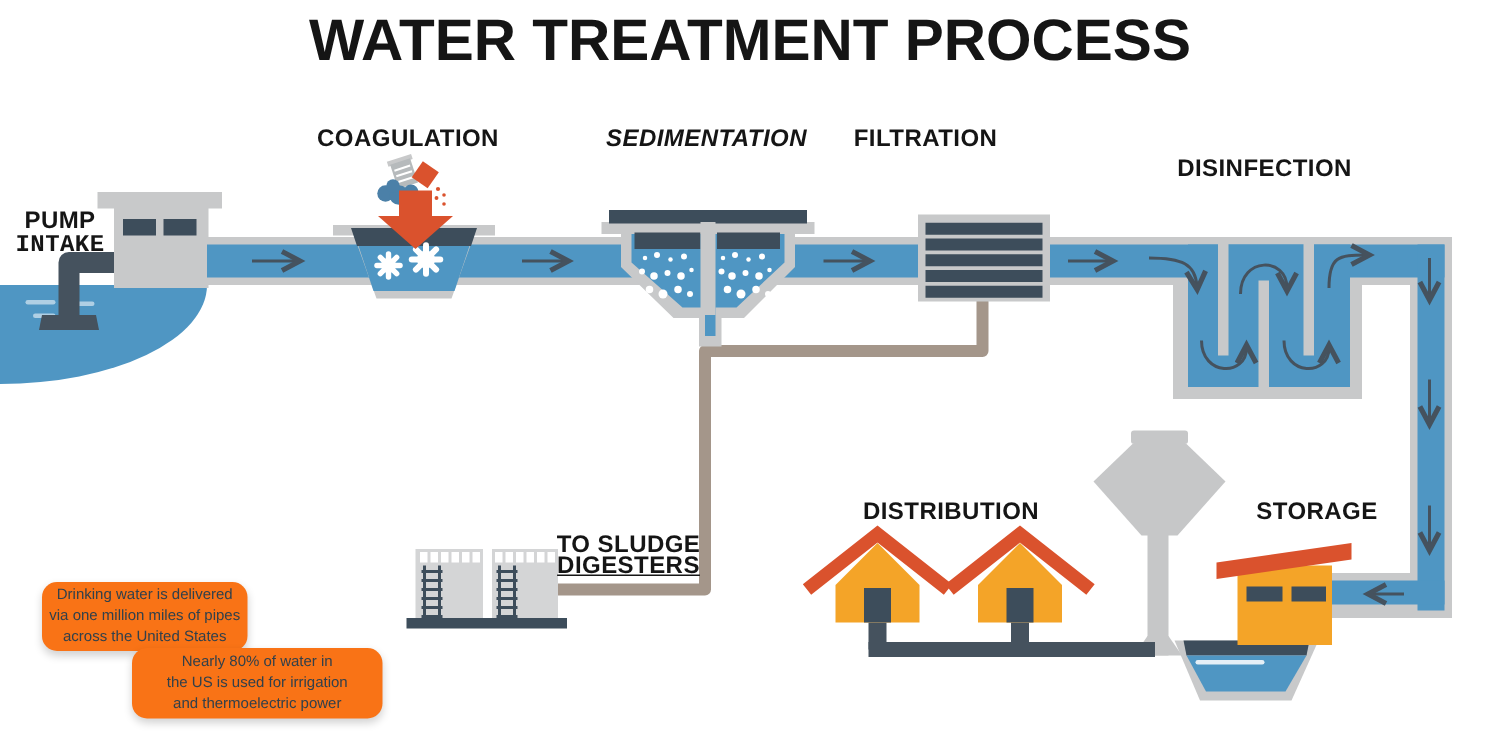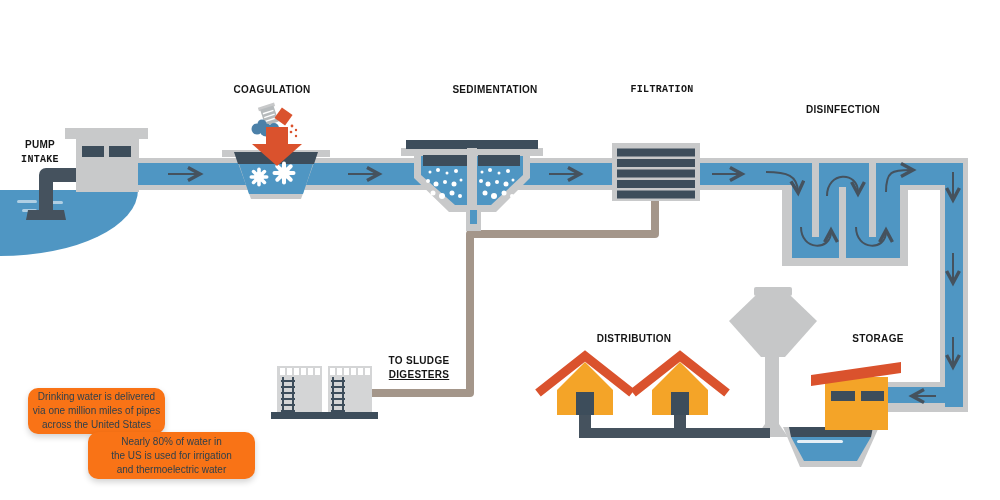--- a/index.html
+++ b/index.html
@@ -2,21 +2,21 @@
 <html><head>
 <meta charset="utf-8">
 <style>
   html,body{margin:0;padding:0;background:#ffffff;}
   #stage{position:relative;width:1000px;height:500px;background:#ffffff;overflow:hidden;
          font-family:"Liberation Sans", sans-serif;}
   #stage svg{position:absolute;left:0;top:0;}
   .title{position:absolute;left:0;top:6px;width:1000px;text-align:center;
          font-size:39px;font-weight:bold;color:#151515;letter-spacing:0px;}
   .lbl{position:absolute;transform:translateX(-50%);white-space:nowrap;
-       font-size:10px;font-weight:bold;color:#151515;letter-spacing:.3px;}
+       font-size:16px;font-weight:bold;color:#151515;letter-spacing:.3px;}
   .callout{position:absolute;background:#f97316;border-radius:10px;
            box-shadow:0 3px 6px rgba(0,0,0,.18);color:#31404b;
            font-size:10px;line-height:14px;text-align:center;
            display:flex;flex-direction:column;justify-content:center;}
   .callout span{display:block;}
 </style>
 </head>
 <body>
 
 <div id="stage">
@@ -247,36 +247,37 @@
     <path d="M827,196 C827,171 858,171 858,192" marker-end="url(#ah)"></path>
     <path d="M856,227 C856,251 886,251 886,232" marker-end="url(#ah)"></path>
     <path d="M886,192 C886,171 892,170 911,170" marker-end="url(#ah)"></path>
     <path d="M953,172 V198" marker-end="url(#ah)"></path>
     <path d="M953,253 V281" marker-end="url(#ah)"></path>
     <path d="M953,337 V365" marker-end="url(#ah)"></path>
     <path d="M936,396 H914" marker-end="url(#ah)"></path>
   </g>
 </svg>
 
+<div class="title">WATER TREATMENT PROCESS</div>
 
 <div class="lbl" style="left:40px;top:139px;">PUMP</div>
 <div class="lbl" style="left:40px;top:154px;font-family:Liberation Mono, monospace;">INTAKE</div>
 <div class="lbl" style="left:272px;top:84px;">COAGULATION</div>
-<div class="lbl" style="left:495px;top:84px;">SEDIMENTATION</div>
-<div class="lbl" style="left:662px;top:84px;font-family:Liberation Mono, monospace;">FILTRATION</div>
+<div class="lbl" style="left:471px;top:84px;font-style:italic;">SEDIMENTATION</div>
+<div class="lbl" style="left:617px;top:84px;">FILTRATION</div>
 <div class="lbl" style="left:843px;top:84px;margin-top:20px;">DISINFECTION</div>
 <div class="lbl" style="left:419px;top:355px;">TO SLUDGE</div>
 <div class="lbl" style="left:419px;top:369px;text-decoration:underline;">DIGESTERS</div>
 <div class="lbl" style="left:634px;top:333px;">DISTRIBUTION</div>
 <div class="lbl" style="left:878px;top:333px;">STORAGE</div>
 
 <div class="callout" style="left:28px;top:388px;width:137px;height:46px;">
   <span>Drinking water is delivered</span>
   <span>via one million miles of pipes</span>
   <span>across the United States</span>
 </div>
 <div class="callout" style="left:88px;top:432px;width:167px;height:47px;">
   <span>Nearly 80% of water in</span>
   <span>the US is used for irrigation</span>
-  <span>and thermoelectric water</span>
+  <span>and thermoelectric power</span>
 </div>
 
 </div>
 
 </body></html>

